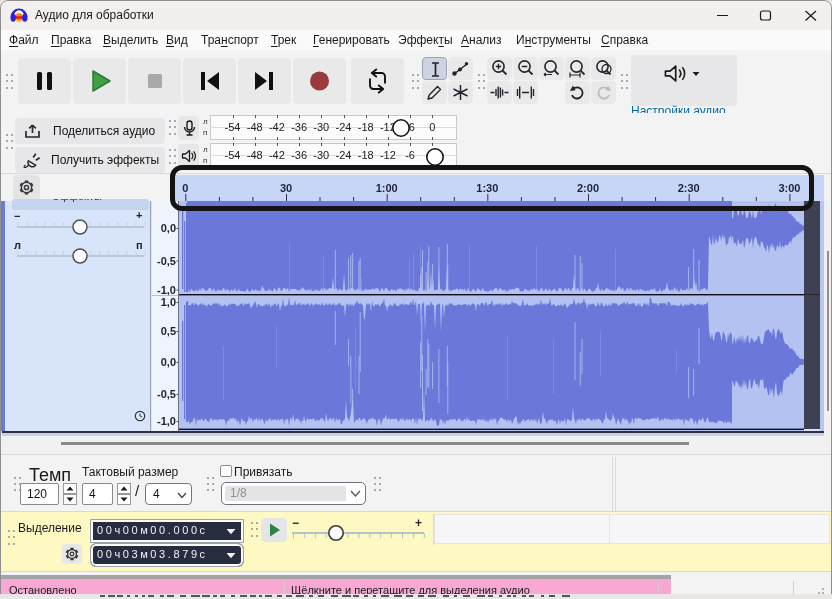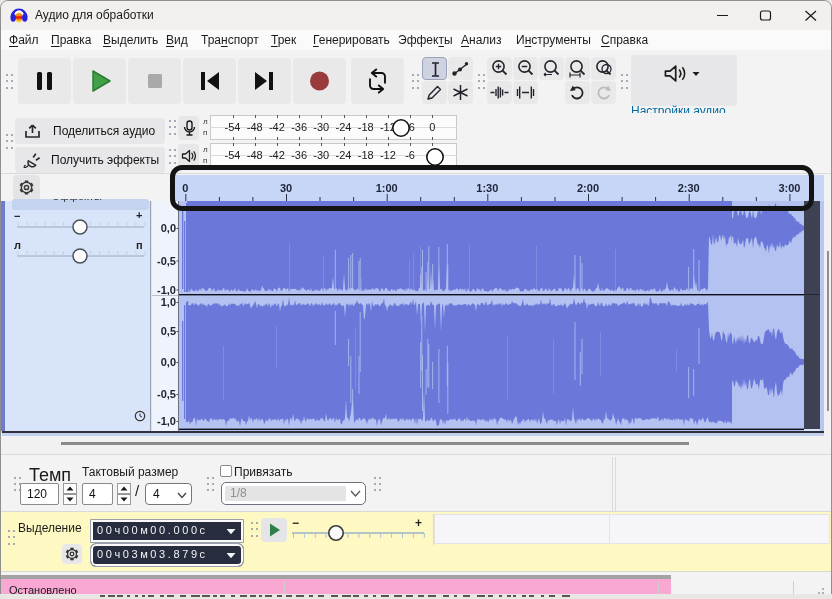--- a/index.html
+++ b/index.html
@@ -686,20 +686,21 @@
         <line x1="122.4" y1="10" x2="122.4" y2="15" stroke="#a9c2d8" stroke-width="1"></line>
         <line x1="133.3" y1="10" x2="133.3" y2="15" stroke="#a9c2d8" stroke-width="1"></line>
         <circle cx="45" cy="10" r="7.2" fill="#fbfbfb" stroke="#3a3a3a" stroke-width="1.6"></circle>
       </svg>
 <div class="abs" style="left:432px;top:2px;width:1px;height:31px;background:#d8d8dc"></div>
 <div class="abs" style="left:433px;top:2px;width:396px;height:30px;background:#f6f6f8;border:1px solid #e4e4e8;box-sizing:border-box"></div>
 <div class="abs" style="left:608px;top:3px;width:1px;height:28px;background:#e4e4e8"></div>
 </div>
 <div class="abs" style="left:0;top:574px;width:670px;height:20px;background:#f9a8d4;border-top:4px solid #a3a3a3;box-sizing:border-box">
 <span style="position:absolute;left:8px;top:5px;font-size:11px;color:#1a1a1a">Остановлено</span>
+<span style="position:absolute;left:290px;top:5px;font-size:11px;color:#1a1a1a">Щёлкните и перетащите для выделения аудио</span>
 <div class="abs" style="left:283px;top:2px;width:1px;height:16px;background:#cfcfcf"></div>
 <div class="abs" style="left:657px;top:2px;width:1px;height:16px;background:#cfcfcf"></div>
 <div class="abs" style="left:792px;top:2px;width:1px;height:16px;background:#cfcfcf"></div>
 <svg width="12" height="12" viewBox="0 0 12 12" style="position:absolute;left:812px;top:8px">
 <circle cx="10" cy="2" r="1" fill="#9a9aa0"></circle>
         <circle cx="6" cy="6" r="1" fill="#9a9aa0"></circle>
         <circle cx="10" cy="6" r="1" fill="#9a9aa0"></circle>
 <circle cx="2" cy="10" r="1" fill="#9a9aa0"></circle>
         <circle cx="6" cy="10" r="1" fill="#9a9aa0"></circle>
         <circle cx="10" cy="10" r="1" fill="#9a9aa0"></circle>

